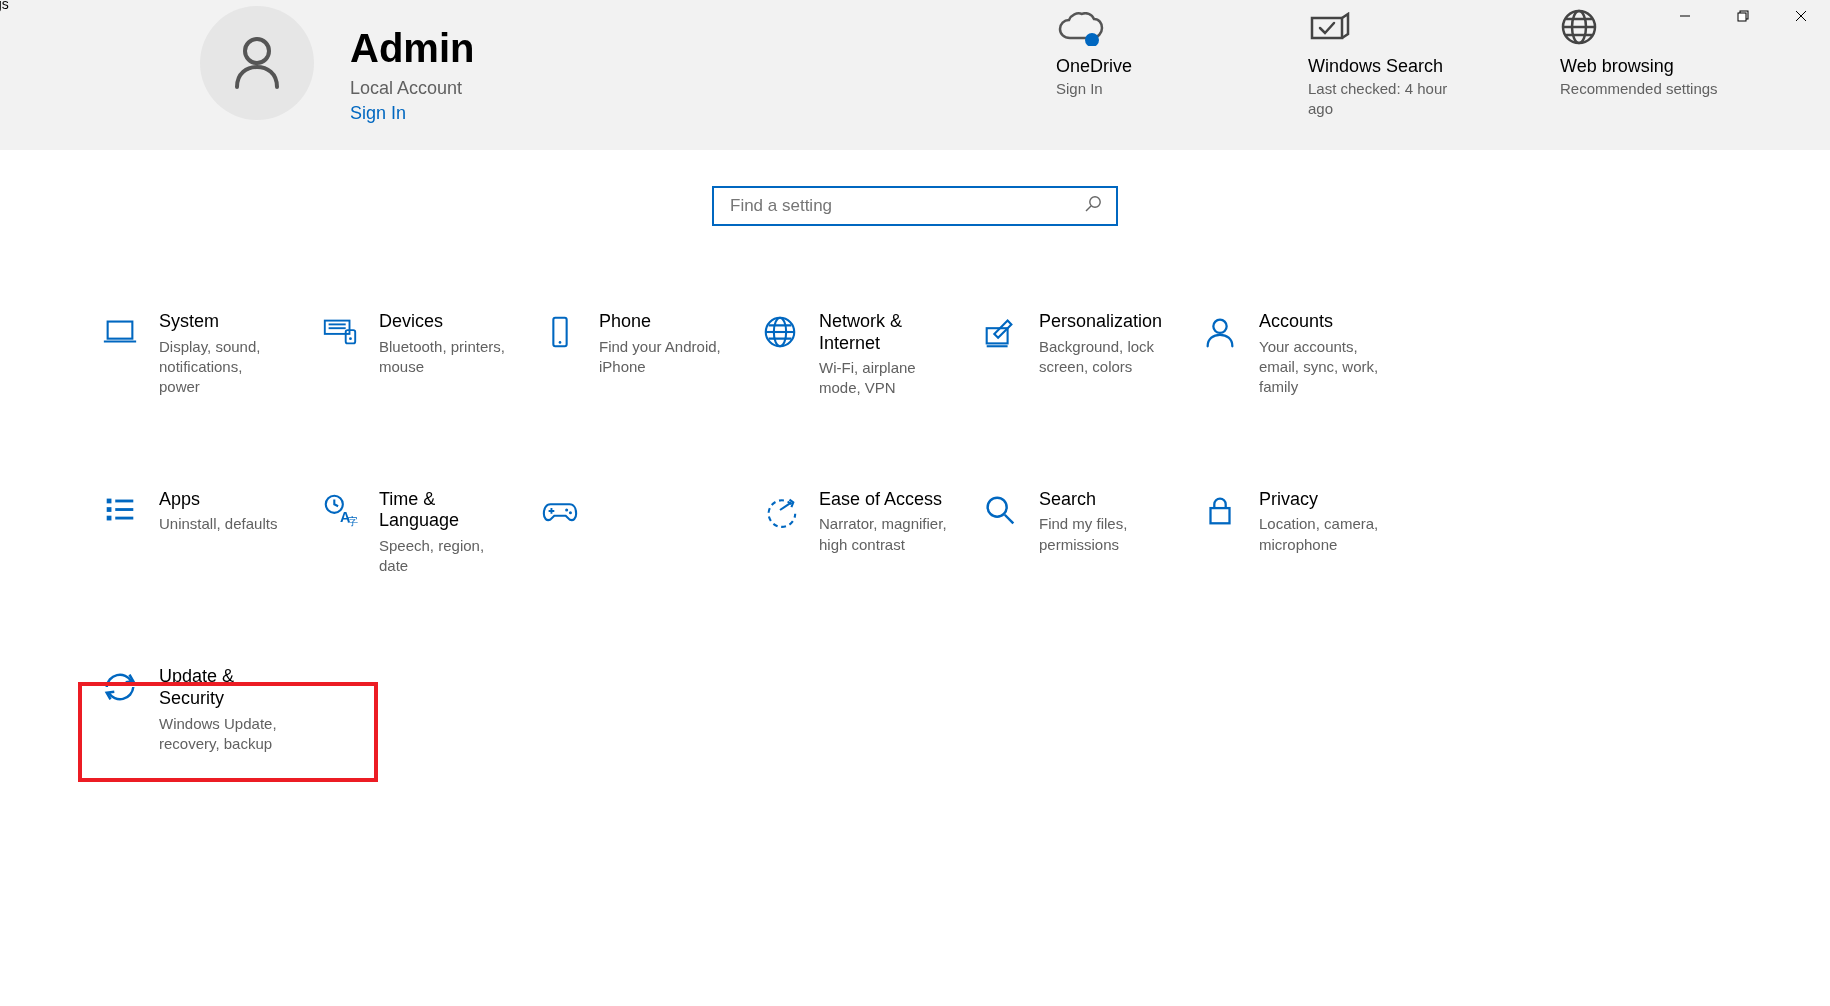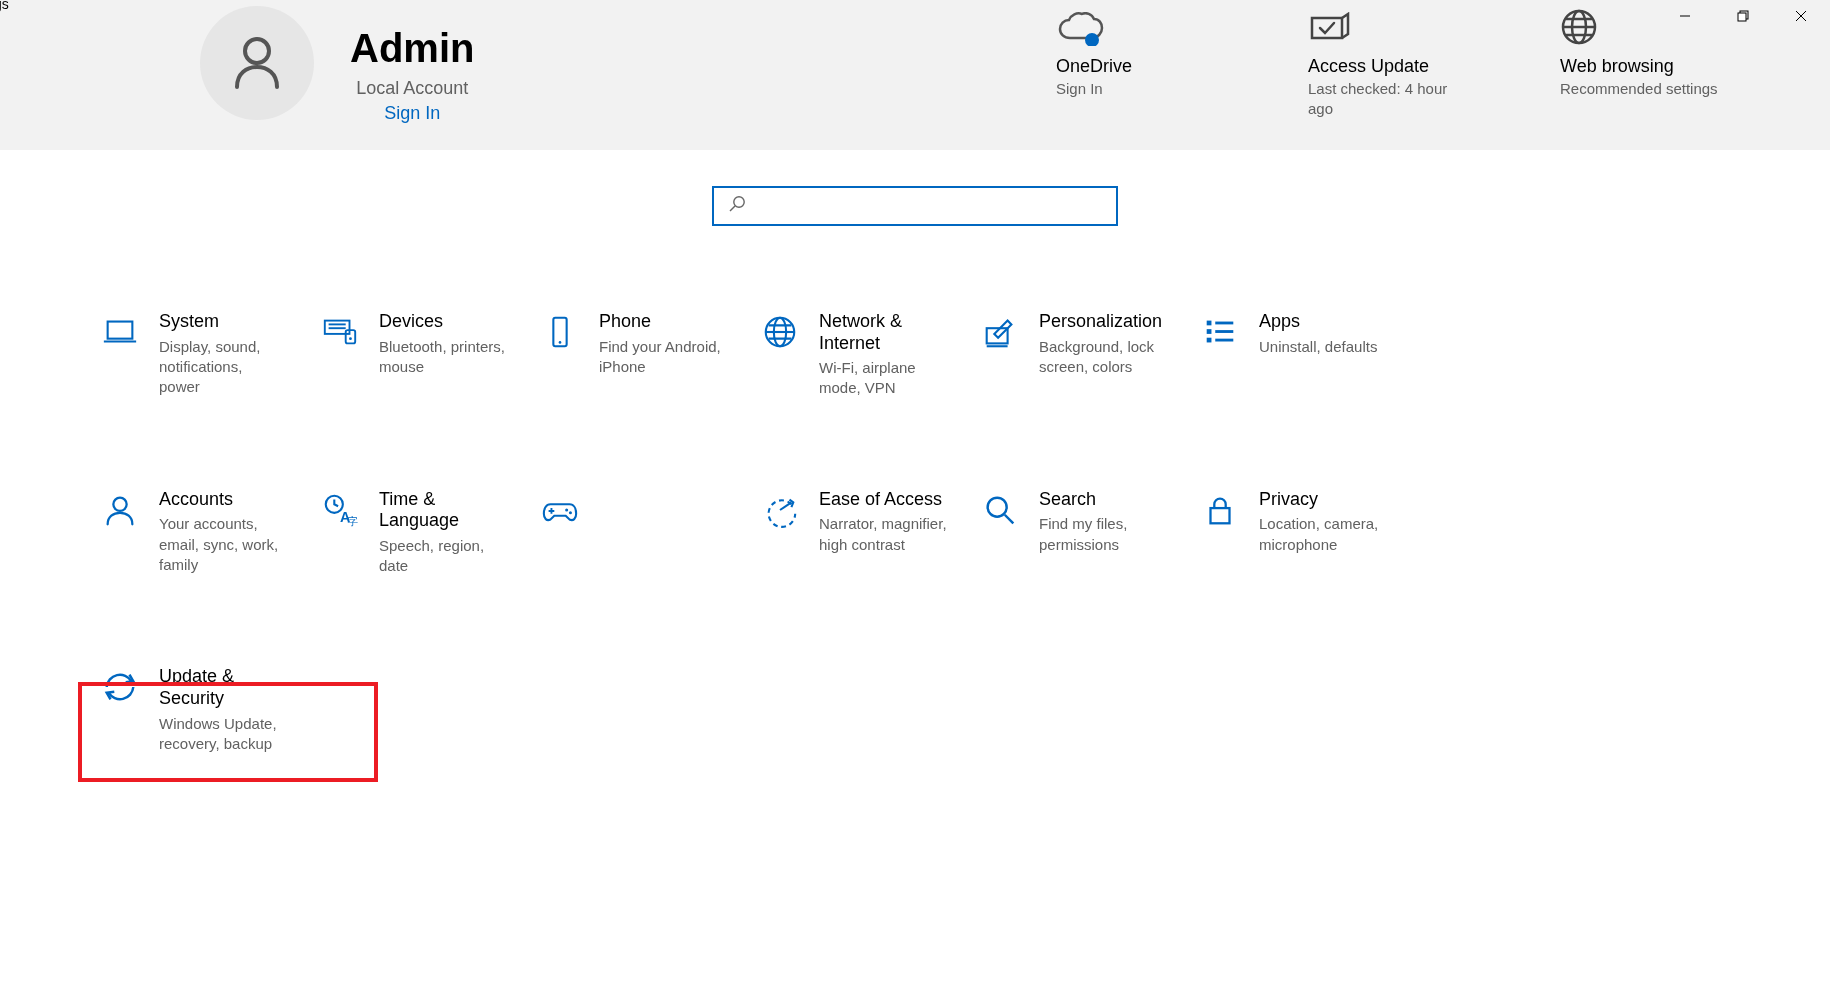--- a/index.html
+++ b/index.html
@@ -47,21 +47,21 @@
     width: 114px;
     height: 114px;
     border-radius: 50%;
     background: #e6e6e6;
     display: flex;
     align-items: center;
     justify-content: center;
     margin-right: 36px;
   }
   .avatar-wrap svg { width: 64px; height: 64px; }
-  .user-block { padding-top: 22px; text-align: center; }
+  .user-block { padding-top: 22px; }
   .user-name { font-size: 40px; font-weight: 600; line-height: 1; }
   .user-type { font-size: 18px; color: #616161; margin-top: 10px; }
   .signin-link { font-size: 18px; color: #0067c0; margin-top: 4px; }
 
   .status-cards {
     display: flex;
     margin-left: auto;
     margin-right: 110px;
     gap: 92px;
   }
@@ -187,21 +187,21 @@
       </div>
 
       <div class="scard">
         <div class="sicon">
           <svg width="44" height="34" viewBox="0 0 44 34">
             <path d="M4 6h30v20H4z" fill="none" stroke="#444" stroke-width="2.5"></path>
             <path d="M34 6l6-4v20l-6 4" fill="none" stroke="#444" stroke-width="2.5"></path>
             <path d="M12 16l5 5 9-10" fill="none" stroke="#444" stroke-width="2.5" stroke-linecap="round"></path>
           </svg>
         </div>
-        <div class="scard-title">Access Update</div>
+        <div class="scard-title">Windows Search</div>
         <div class="scard-sub">Last checked: 4 hour ago</div>
       </div>
 
       <div class="scard">
         <div class="sicon">
           <svg width="38" height="38" viewBox="0 0 38 38">
             <circle cx="19" cy="19" r="16" fill="none" stroke="#444" stroke-width="2.5"></circle>
             <ellipse cx="19" cy="19" rx="7" ry="16" fill="none" stroke="#444" stroke-width="2.5"></ellipse>
             <line x1="3" y1="19" x2="35" y2="19" stroke="#444" stroke-width="2.5"></line>
             <path d="M6 11h26M6 27h26" stroke="#444" stroke-width="2.5"></path>
@@ -209,20 +209,21 @@
         </div>
         <div class="scard-title">Web browsing</div>
         <div class="scard-sub">Recommended settings</div>
       </div>
     </div>
   </div>
 </div>
 
 <div class="search-row">
   <div class="search-box">
+    <input type="text" placeholder="Find a setting" style="">
     <span class="sicon2">
       <svg width="18" height="18" viewBox="0 0 18 18">
         <circle cx="11" cy="7" r="5.2" fill="none" stroke="#666" stroke-width="1.4"></circle>
         <line x1="7" y1="11" x2="2" y2="16" stroke="#666" stroke-width="1.4"></line>
       </svg>
     </span>
   </div>
 </div>
 
 <div class="categories">
@@ -288,20 +289,33 @@
     <span class="cicon">
       <svg viewBox="0 0 40 40">
           <rect x="6" y="16" width="22" height="16" fill="none" stroke="currentColor" stroke-width="2.2"></rect>
           <line x1="6" y1="35" x2="28" y2="35" stroke="currentColor" stroke-width="2.2"></line>
           <path d="M14 22l14-14 4 4-14 14z" fill="none" stroke="currentColor" stroke-width="2.2"></path>
         </svg>
     </span>
     <div class="ctext">
       <div class="ctitle">Personalization</div>
       <div class="cdesc">Background, lock screen, colors</div>
+    </div>
+  </div>
+
+  <div class="cat">
+    <span class="cicon">
+      <svg viewBox="0 0 40 40">
+          <circle cx="20" cy="14" r="7" fill="none" stroke="currentColor" stroke-width="2.4"></circle>
+          <path d="M7 35c0-8 6-12 13-12s13 4 13 12" fill="none" stroke="currentColor" stroke-width="2.4" stroke-linecap="round"></path>
+        </svg>
+    </span>
+    <div class="ctext">
+      <div class="ctitle">Accounts</div>
+      <div class="cdesc">Your accounts, email, sync, work, family</div>
     </div>
   </div>
 
   <div class="cat">
     <span class="cicon">
       <svg viewBox="0 0 40 40">
         <rect x="6" y="8" width="5" height="5" fill="currentColor"></rect>
         <rect x="6" y="17" width="5" height="5" fill="currentColor"></rect>
         <rect x="6" y="26" width="5" height="5" fill="currentColor"></rect>
         <line x1="15" y1="10.5" x2="34" y2="10.5" stroke="currentColor" stroke-width="3"></line>
@@ -311,33 +325,20 @@
     </span>
     <div class="ctext">
       <div class="ctitle">Apps</div>
       <div class="cdesc">Uninstall, defaults</div>
     </div>
   </div>
 
   <div class="cat">
     <span class="cicon">
       <svg viewBox="0 0 40 40">
-          <circle cx="20" cy="14" r="7" fill="none" stroke="currentColor" stroke-width="2.4"></circle>
-          <path d="M7 35c0-8 6-12 13-12s13 4 13 12" fill="none" stroke="currentColor" stroke-width="2.4" stroke-linecap="round"></path>
-        </svg>
-    </span>
-    <div class="ctext">
-      <div class="ctitle">Accounts</div>
-      <div class="cdesc">Your accounts, email, sync, work, family</div>
-    </div>
-  </div>
-
-  <div class="cat">
-    <span class="cicon">
-      <svg viewBox="0 0 40 40">
         <circle cx="14" cy="14" r="9" fill="none" stroke="currentColor" stroke-width="2.2"></circle>
         <path d="M14 9v5l4 2" fill="none" stroke="currentColor" stroke-width="2.2"></path>
         <text x="20" y="33" font-size="15" font-weight="600" fill="currentColor">A</text>
         <text x="28" y="36" font-size="11" fill="currentColor">字</text>
       </svg>
     </span>
     <div class="ctext">
       <div class="ctitle">Time &amp; Language</div>
       <div class="cdesc">Speech, region, date</div>
     </div>

